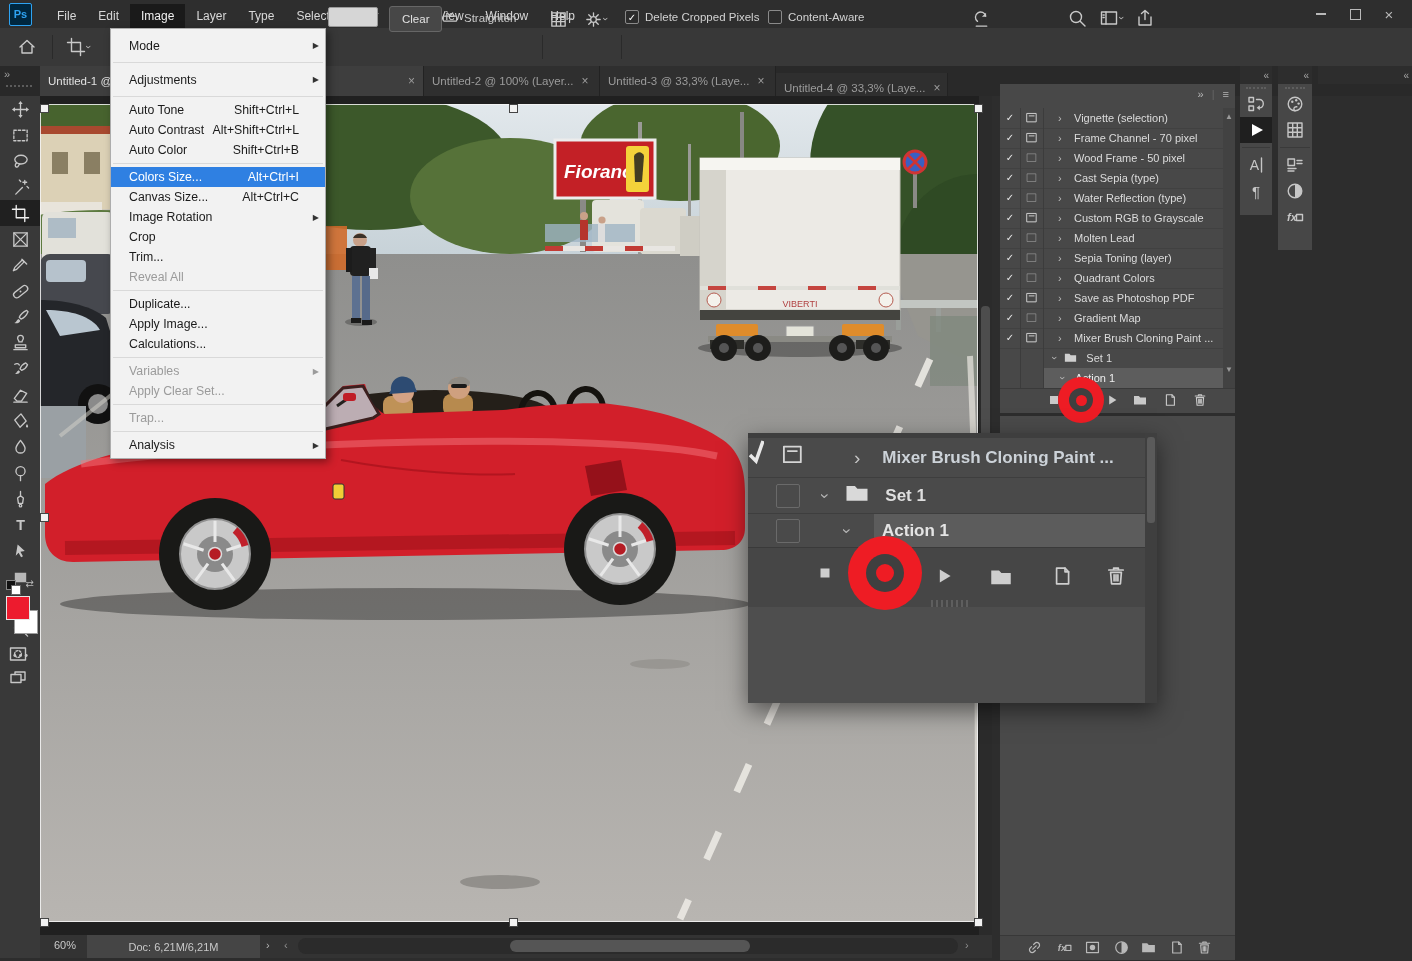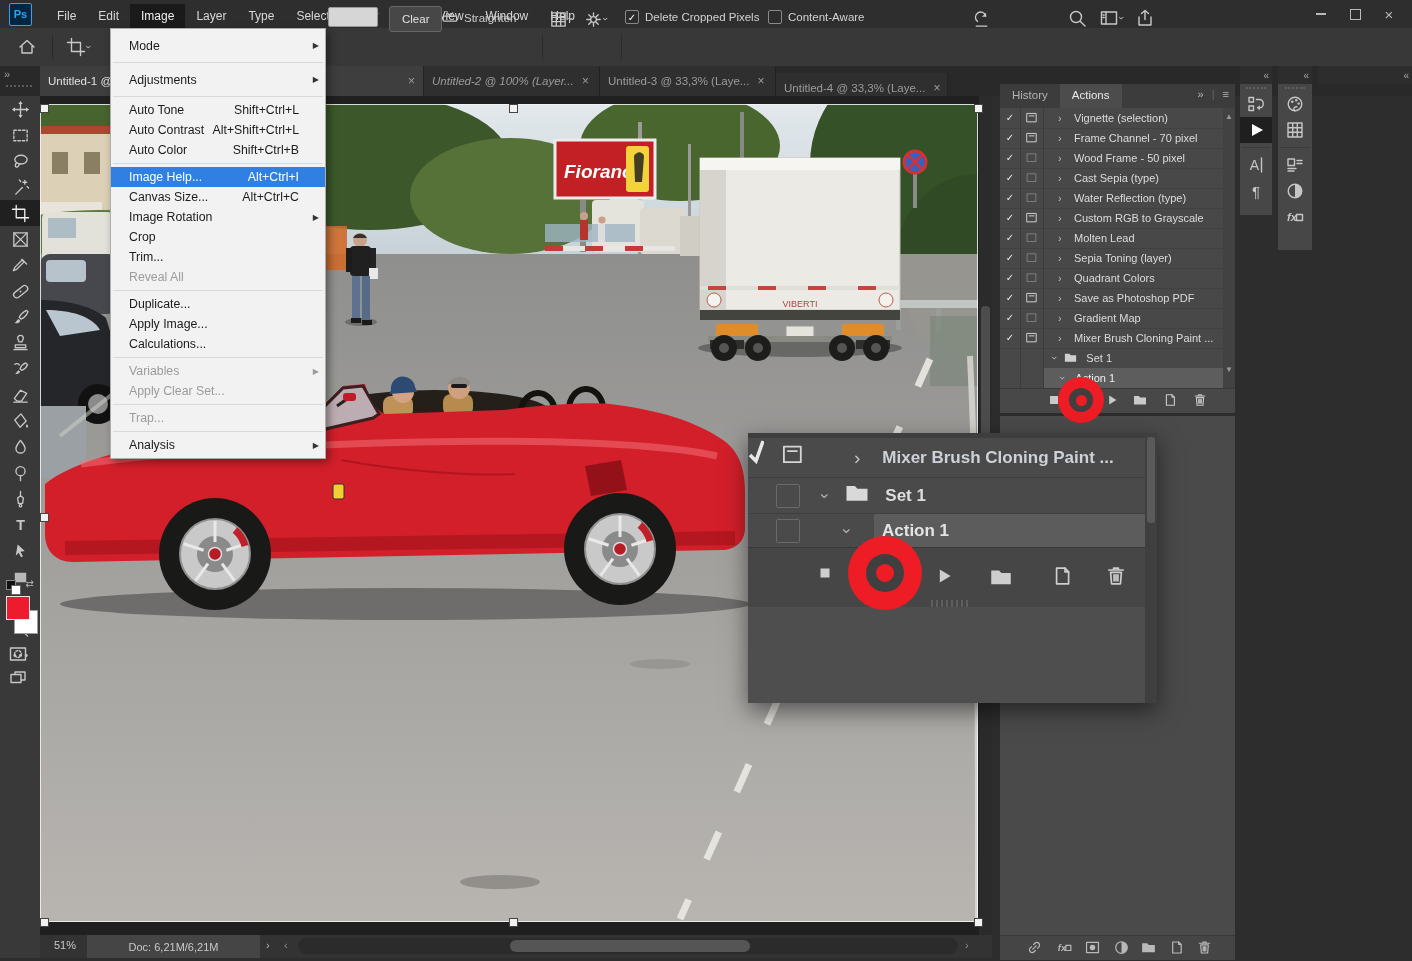--- a/index.html
+++ b/index.html
@@ -245,21 +245,21 @@
     </div>
 
   <div id="tabstrip" class="abs">
     <div id="tab-chevs">»</div>
     <div id="tab-grip"></div>
     <div id="tabs">
         <div class="doc-tab active" style="width: 384px;">
           <span style="width: 100%; display: flex; justify-content: space-between;">Untitled-1 @ 60% (RGB/8*)</span>
           <span class="close">×</span>
         </div>
-        <div class="doc-tab" style="width: 176px; font-style: italic;">
+        <div class="doc-tab" style="width: 176px;">
           <span>Untitled-2 @ 100% (Layer...</span>
           <span class="close">×</span>
         </div>
         <div class="doc-tab" style="width: 176px;">
           <span>Untitled-3 @ 33,3% (Laye...</span>
           <span class="close">×</span>
         </div>
         <div class="doc-tab" style="width: 172px; margin-top: 7px;">
           <span>Untitled-4 @ 33,3% (Laye...</span>
           <span class="close">×</span>
@@ -619,37 +619,33 @@
         <div class="crop-handle" style="left: 0px; top: 822px;"></div>
         <div class="crop-handle" style="left: 469px; top: 822px;"></div>
         <div class="crop-handle" style="left: 934px; top: 822px;"></div>
       </div>
     <div id="v-scroll">
       <div id="v-thumb"></div>
     </div>
   </div>
 
   <div id="statusbar" class="abs">
-    <span id="zoom-chip">51%</span>
+    <span id="zoom-chip">60%</span>
     <div id="doc-chip">
       <span>Doc: 6,21M/6,21M</span>
     </div>
     <span id="doc-expand">›</span>
     <span id="h-left">‹</span>
     <div id="h-track">
       <div id="h-thumb"></div>
     </div>
     <span id="h-right">›</span>
   </div>
 
   <div id="actions-panel" class="abs">
-    <div id="ap-tabs">
-        <div class="ap-tab">History</div>
-        <div class="ap-tab active">Actions</div>
-      </div>
     <div id="ap-tabicons">
       <span>»</span>
       <span style="color:#666">|</span>
       <span>≡</span>
     </div>
     <div id="ap-list">
         <div class="ap-row" style="top: 0px;">
           <span class="ap-check">✓</span>
           <span class="ap-dialog">
             <svg viewBox="0 0 20 20" width="14" height="14">
@@ -1001,21 +997,21 @@
       <div class="mrow">
         <span class="lab">Auto Contrast</span>
         <span class="sc">Alt+Shift+Ctrl+L</span>
       </div>
       <div class="mrow">
         <span class="lab">Auto Color</span>
         <span class="sc">Shift+Ctrl+B</span>
       </div>
       <div class="msep"></div>
       <div class="mrow hl">
-        <span class="lab">Image Help...</span>
+        <span class="lab">Colors Size...</span>
         <span class="sc">Alt+Ctrl+I</span>
       </div>
       <div class="mrow">
         <span class="lab">Canvas Size...</span>
         <span class="sc">Alt+Ctrl+C</span>
       </div>
       <div class="mrow">
         <span class="lab">Image Rotation</span>
         <span class="sub">▶</span>
       </div>

